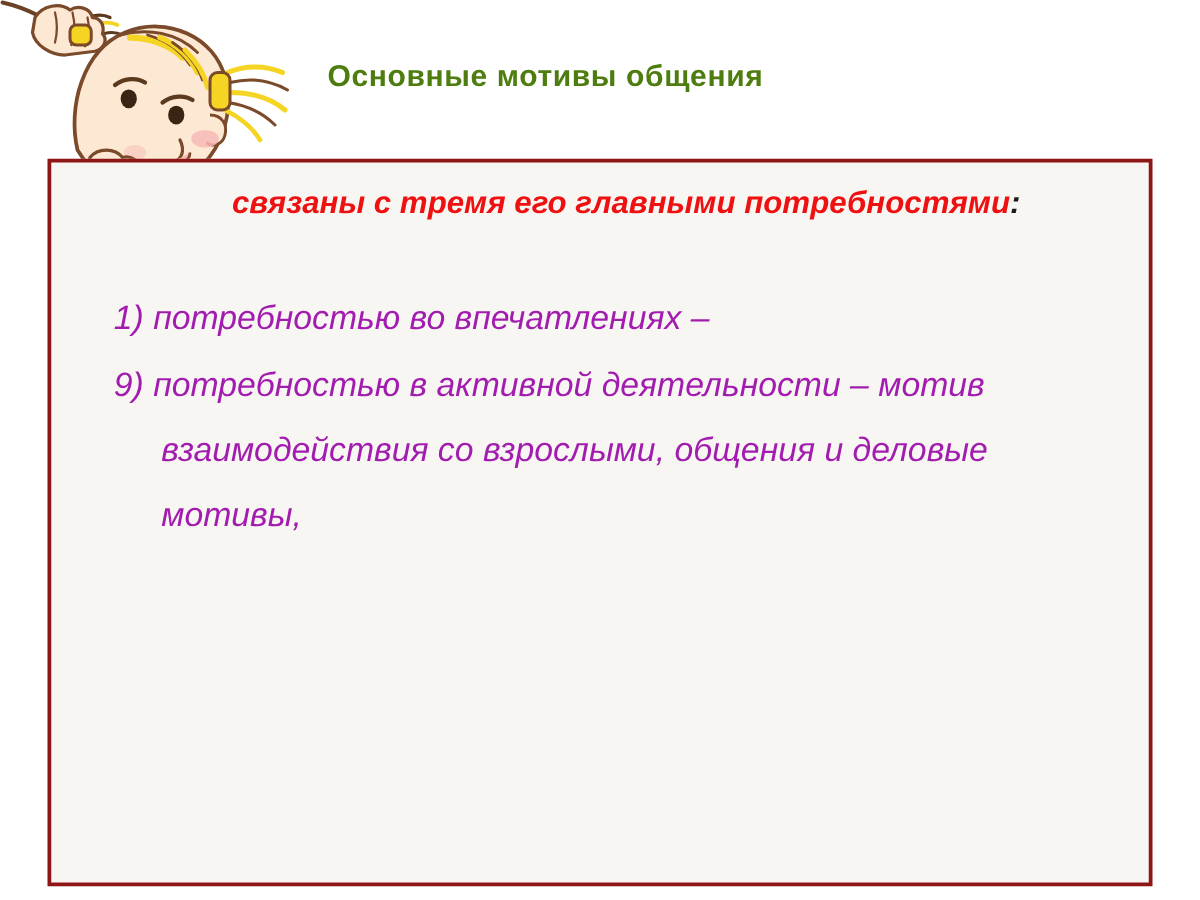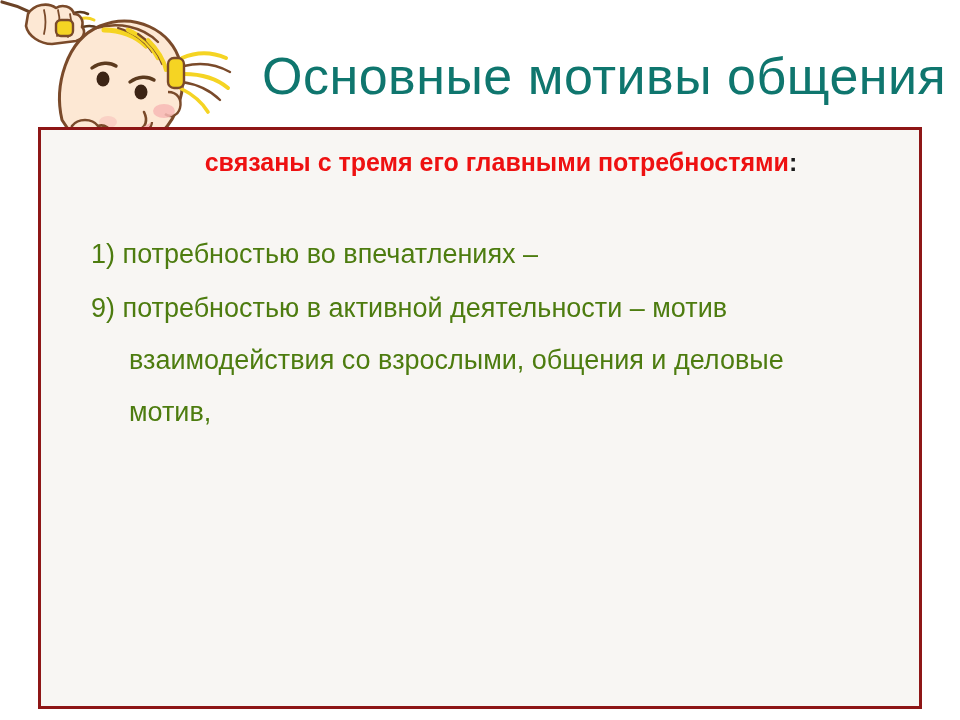--- a/index.html
+++ b/index.html
@@ -15,38 +15,39 @@
     overflow: hidden;
     font-family: "Liberation Sans", sans-serif;
   }
 
   
   #slide-title {
     position: absolute;
     left: 262px;
     top: 50px;
     width: 620px;
-    font-size: 52px;
-    font-weight: normal;
-    color: #0f766e;
+    font-size: 24px;
+    font-weight: bold;
+    color: #4d7c0f;
     letter-spacing: 0.5px;
     white-space: nowrap;
     line-height: 1.0;
   }
 
   
   #content-box {
     position: absolute;
     left: 38px;
     top: 127px;
     width: 884px;
     height: 582px;
     background: #f8f6f3;
     border: 3px solid #8e1616;
     box-sizing: border-box;
+    font-style: italic;
   }
 
   #subtitle {
     position: absolute;
     left: 80px;
     top: 18px;
     width: 760px;
     text-align: center;
     font-size: 25px;
     font-weight: bold;
@@ -57,21 +58,21 @@
 
   #body-list {
     position: absolute;
     left: 50px;
     top: 98px;
     width: 820px;
   }
   .list-item { margin-bottom: 2px; }
   .line {
     font-size: 27px;
-    color: #4d7c0f;
+    color: #a21caf;
     line-height: 52px;
     white-space: nowrap;
     font-weight: normal;
   }
   .line.first { text-indent: 0; padding-left: 0; }
   .line.cont { padding-left: 38px; }
   .line.cont-wide { padding-left: 42px; }
 
   
   #girl {
@@ -173,20 +174,20 @@
 
     <div id="body-list">
 
       <div class="list-item">
         <div class="line first">1) потребностью во впечатлениях –</div>
       </div>
 
       <div class="list-item">
         <div class="line first">9) потребностью в активной деятельности – мотив</div>
         <div class="line cont">взаимодействия со взрослыми, общения и деловые</div>
-        <div class="line cont">мотив,</div>
+        <div class="line cont">мотивы,</div>
       </div>
 
 
     </div>
   </div>
 
 </div>
 
 </body></html>

